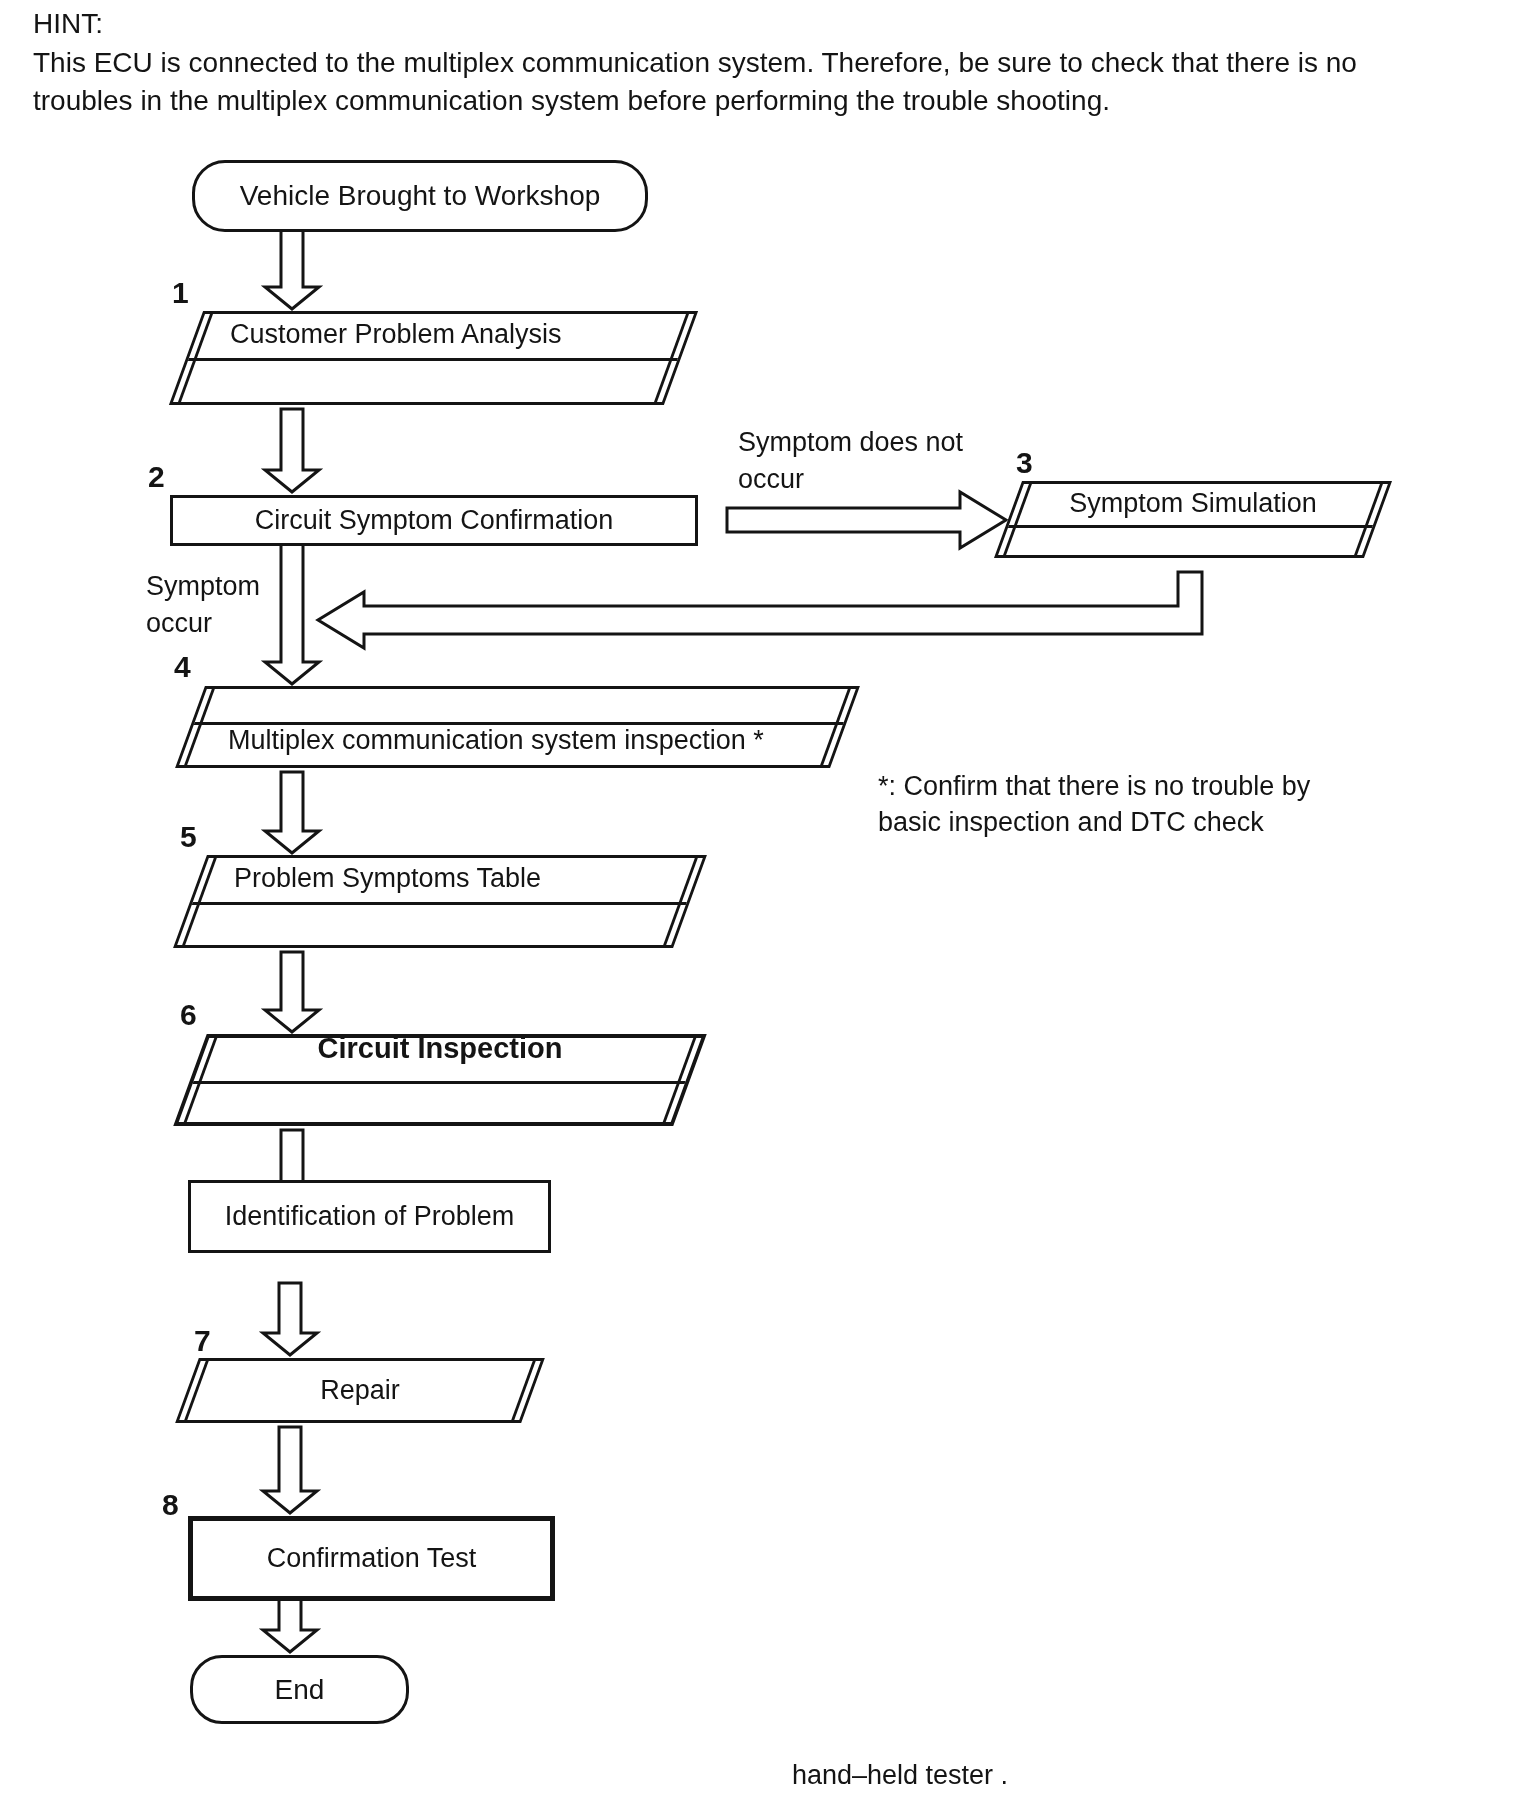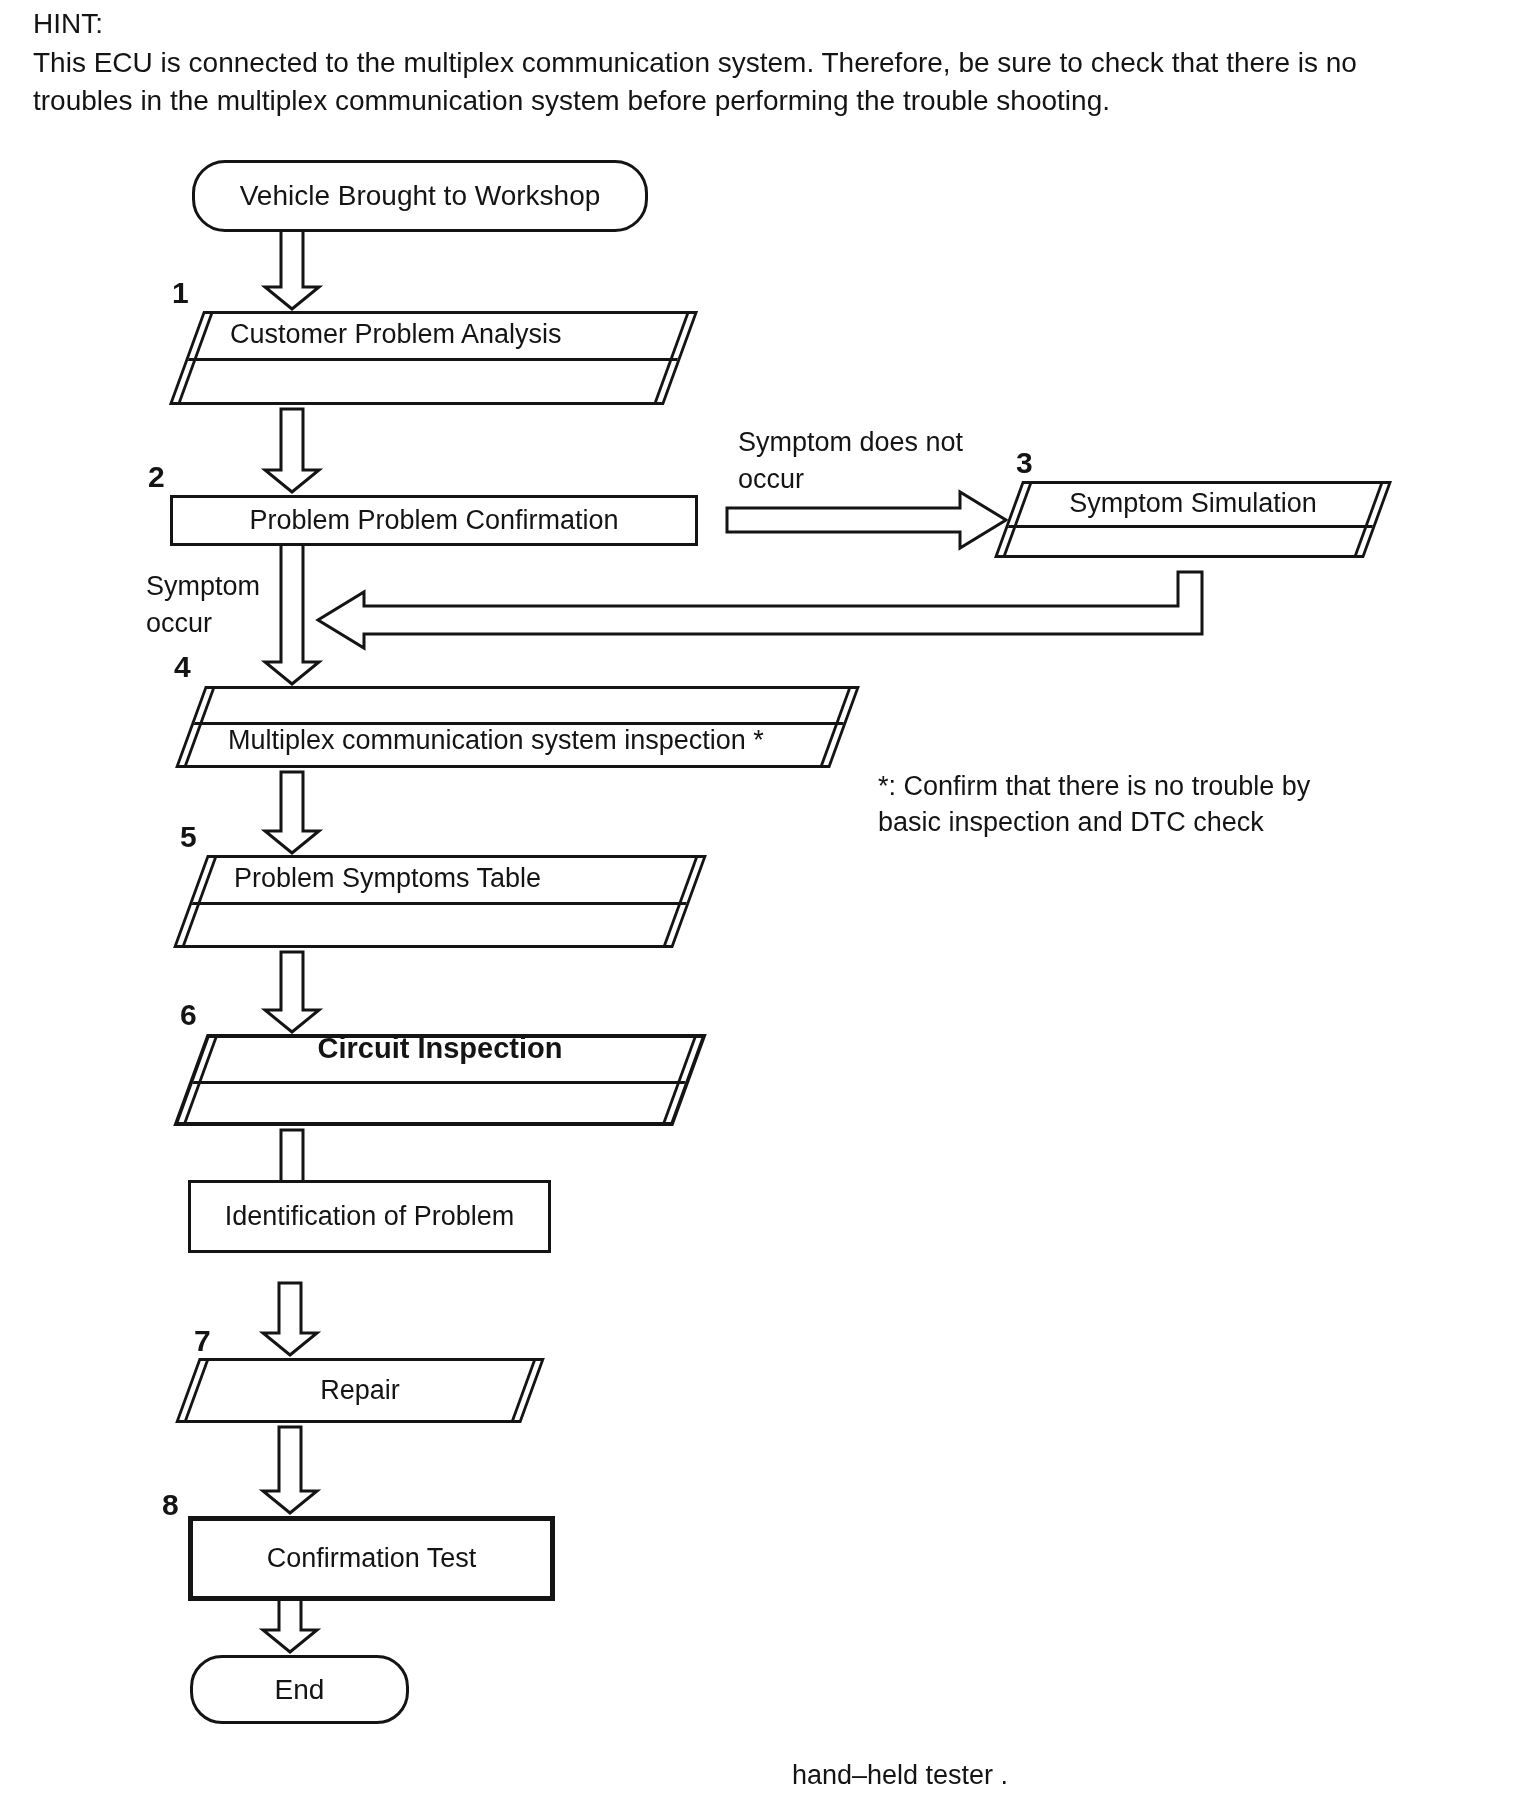--- a/index.html
+++ b/index.html
@@ -81,21 +81,21 @@
     <div class="pshape">
       <i class="edge-l"></i>
       <i class="edge-r"></i>
       <i class="divider" style="top:44px;"></i>
     </div>
     <div class="plabel pad30" style="height:47px;">Customer Problem Analysis</div>
   </div>
 
   <div class="num" style="left:148px;top:460px;">2</div>
   <div class="node rect" style="left:170px;top:495px;width:522px;height:45px;">
-    <span>Problem Problem Confirmation</span>
+    <span>Circuit Symptom Confirmation</span>
   </div>
 
   <div class="edge-label" style="left:738px;top:424px;">
     <span>Symptom does not</span><br>
     <span>occur</span>
   </div>
 
   <div class="num" style="left:1016px;top:446px;">3</div>
   <div class="node para" style="left:1008px;top:481px;width:370px;height:77px;">
     <div class="pshape">

